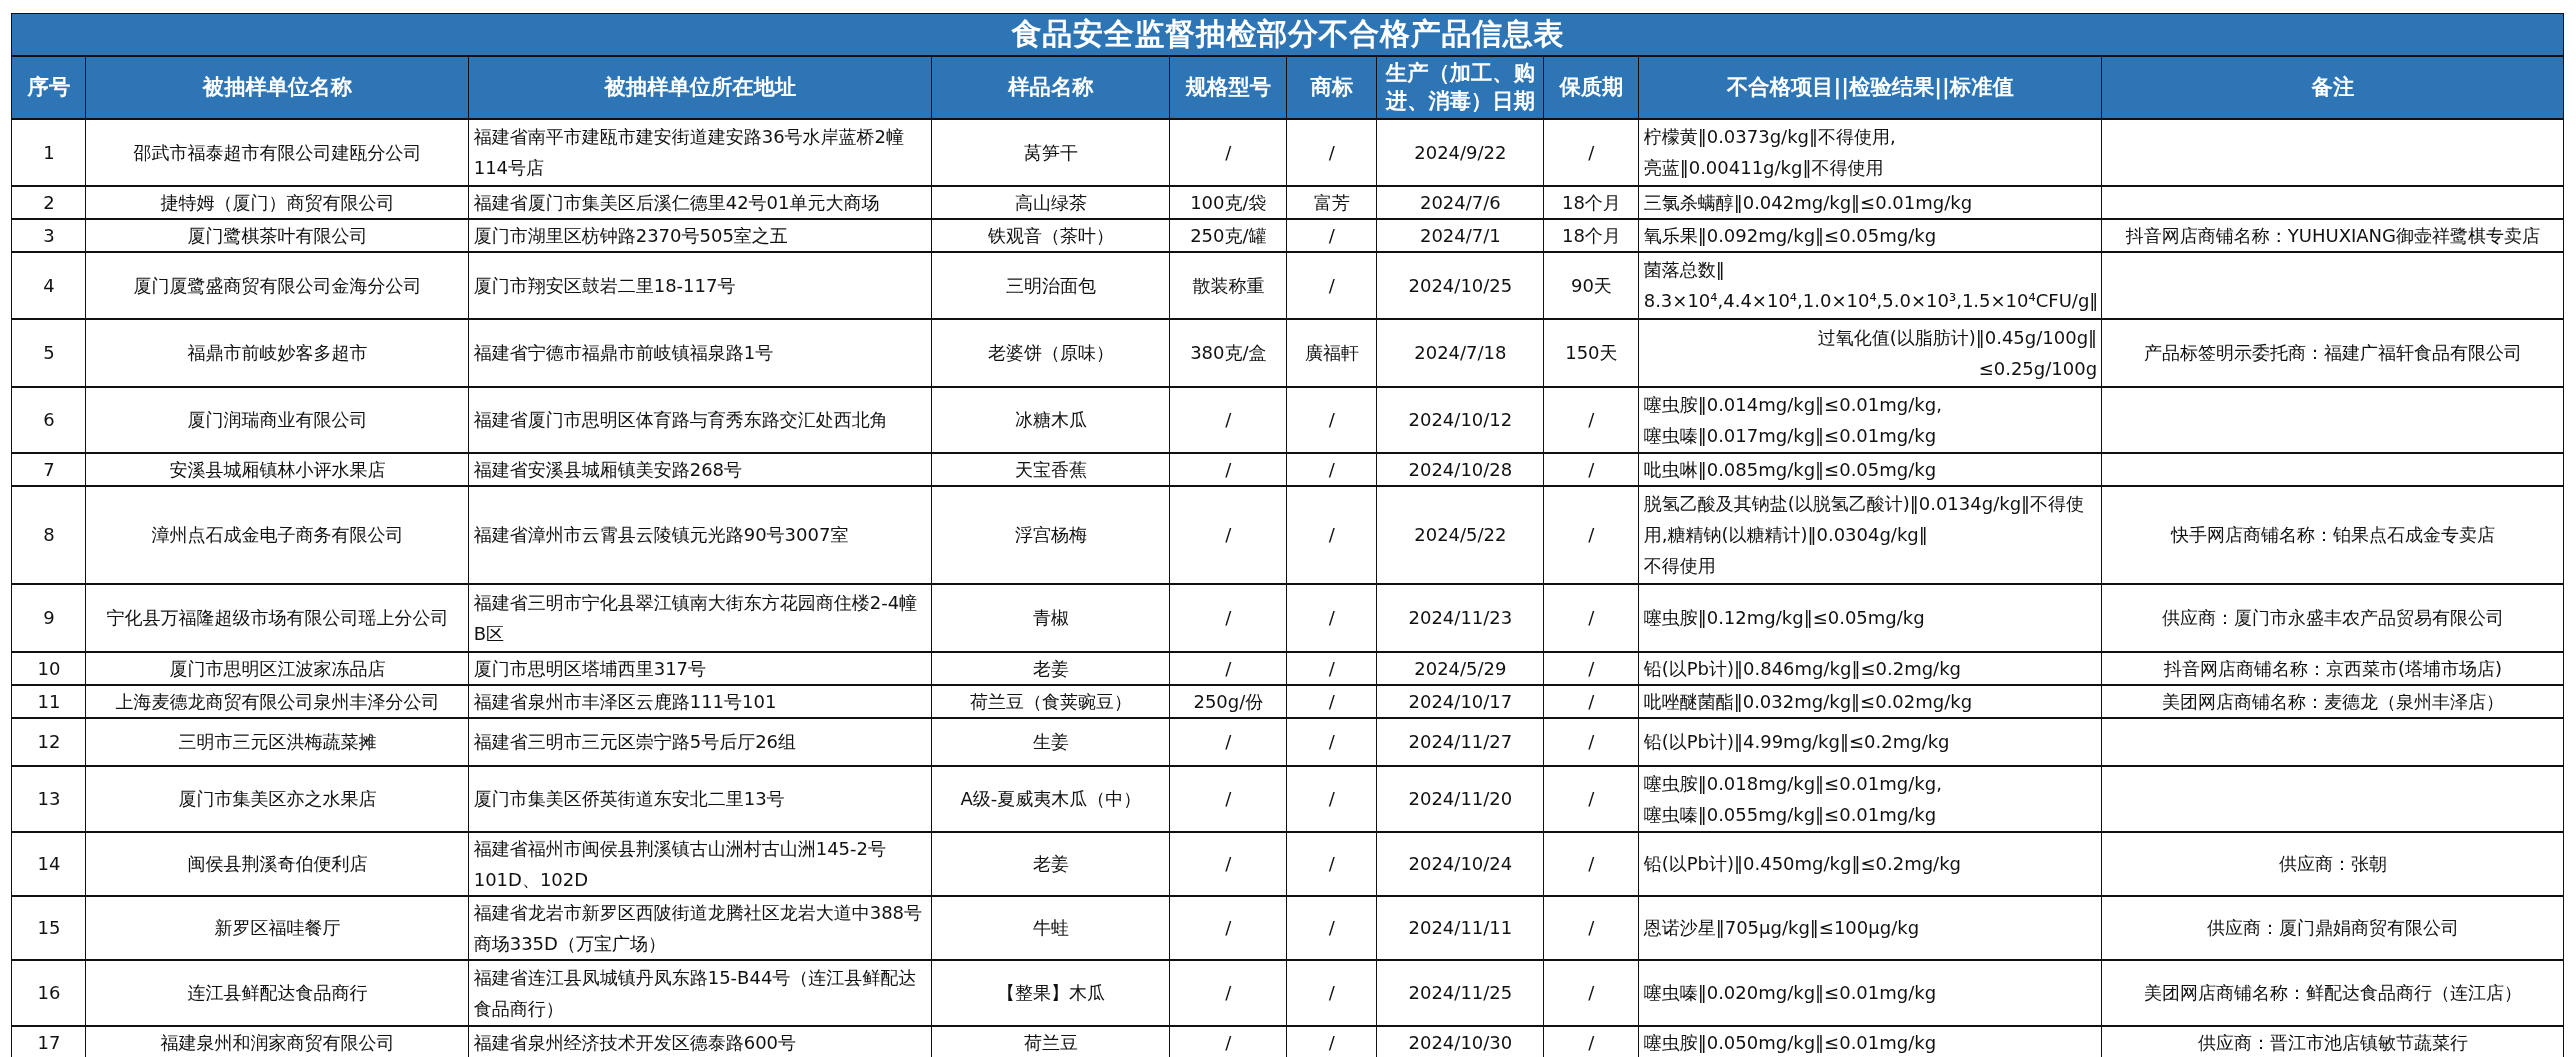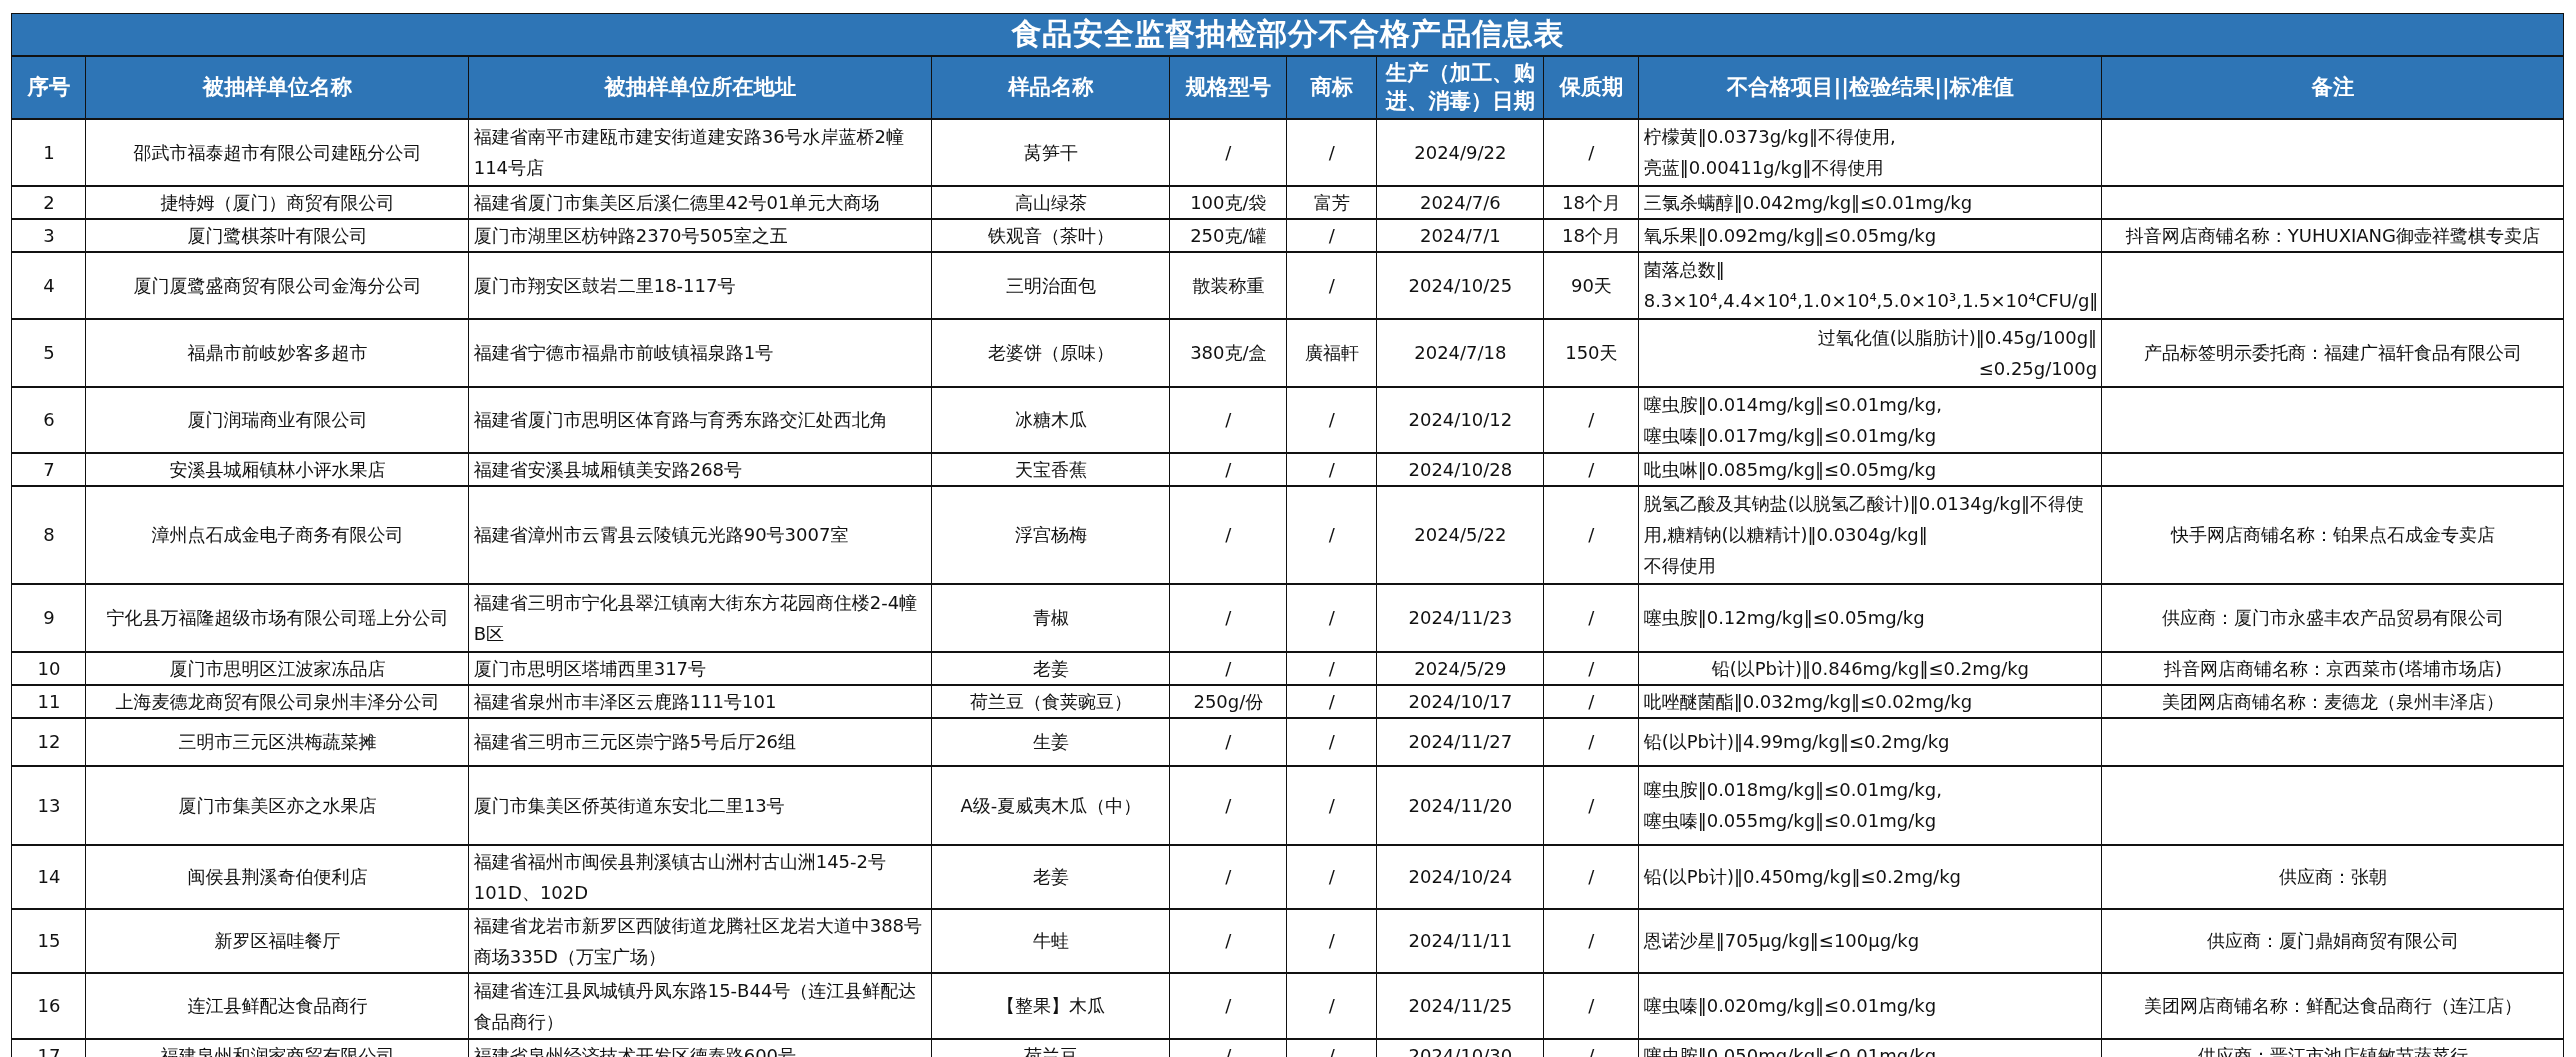--- a/index.html
+++ b/index.html
@@ -167,21 +167,21 @@
         </tr>
         <tr style="height: 31px; margin-top: 48px;">
           <td class="c">10</td>
           <td class="c">厦门市思明区江波家冻品店</td>
           <td class="l">厦门市思明区塔埔西里317号</td>
           <td class="c">老姜</td>
           <td class="c">/</td>
           <td class="c">/</td>
           <td class="c">2024/5/29</td>
           <td class="c">/</td>
-          <td class="l" style="white-space: pre-line; text-align: center;">铅(以Pb计)‖0.846mg/kg‖≤0.2mg/kg</td>
+          <td class="l" style="white-space: pre-line;">铅(以Pb计)‖0.846mg/kg‖≤0.2mg/kg</td>
           <td class="c">抖音网店商铺名称：京西菜市(塔埔市场店)</td>
         </tr>
         <tr style="height: 33px;">
           <td class="c">11</td>
           <td class="c">上海麦德龙商贸有限公司泉州丰泽分公司</td>
           <td class="l">福建省泉州市丰泽区云鹿路111号101</td>
           <td class="c">荷兰豆（食荚豌豆）</td>
           <td class="c">250g/份</td>
           <td class="c">/</td>
           <td class="c">2024/10/17</td>
@@ -194,21 +194,21 @@
           <td class="c">三明市三元区洪梅蔬菜摊</td>
           <td class="l">福建省三明市三元区崇宁路5号后厅26组</td>
           <td class="c">生姜</td>
           <td class="c">/</td>
           <td class="c">/</td>
           <td class="c">2024/11/27</td>
           <td class="c">/</td>
           <td class="l" style="white-space: pre-line;">铅(以Pb计)‖4.99mg/kg‖≤0.2mg/kg</td>
           <td class="c"></td>
         </tr>
-        <tr style="height: 79px;">
+        <tr style="height: 66px;">
           <td class="c">13</td>
           <td class="c">厦门市集美区亦之水果店</td>
           <td class="l">厦门市集美区侨英街道东安北二里13号</td>
           <td class="c">A级-夏威夷木瓜（中）</td>
           <td class="c">/</td>
           <td class="c">/</td>
           <td class="c">2024/11/20</td>
           <td class="c">/</td>
           <td class="l" style="white-space: pre-line;">噻虫胺‖0.018mg/kg‖≤0.01mg/kg,
 噻虫嗪‖0.055mg/kg‖≤0.01mg/kg</td>

